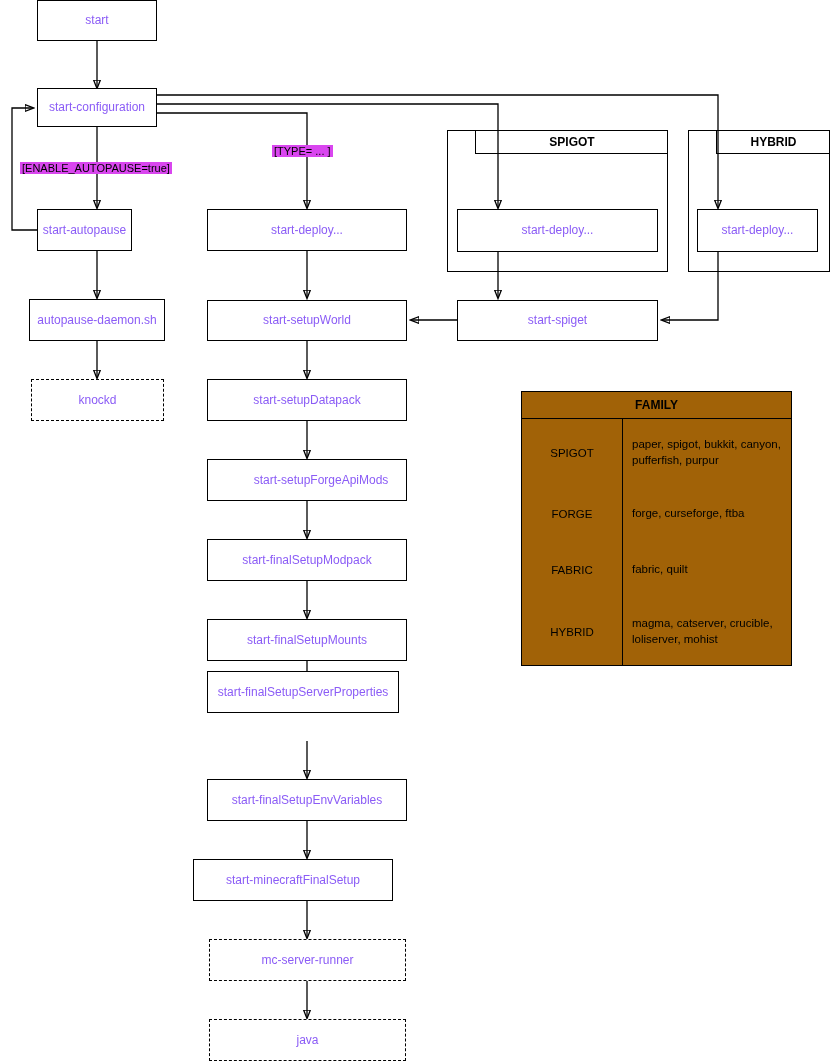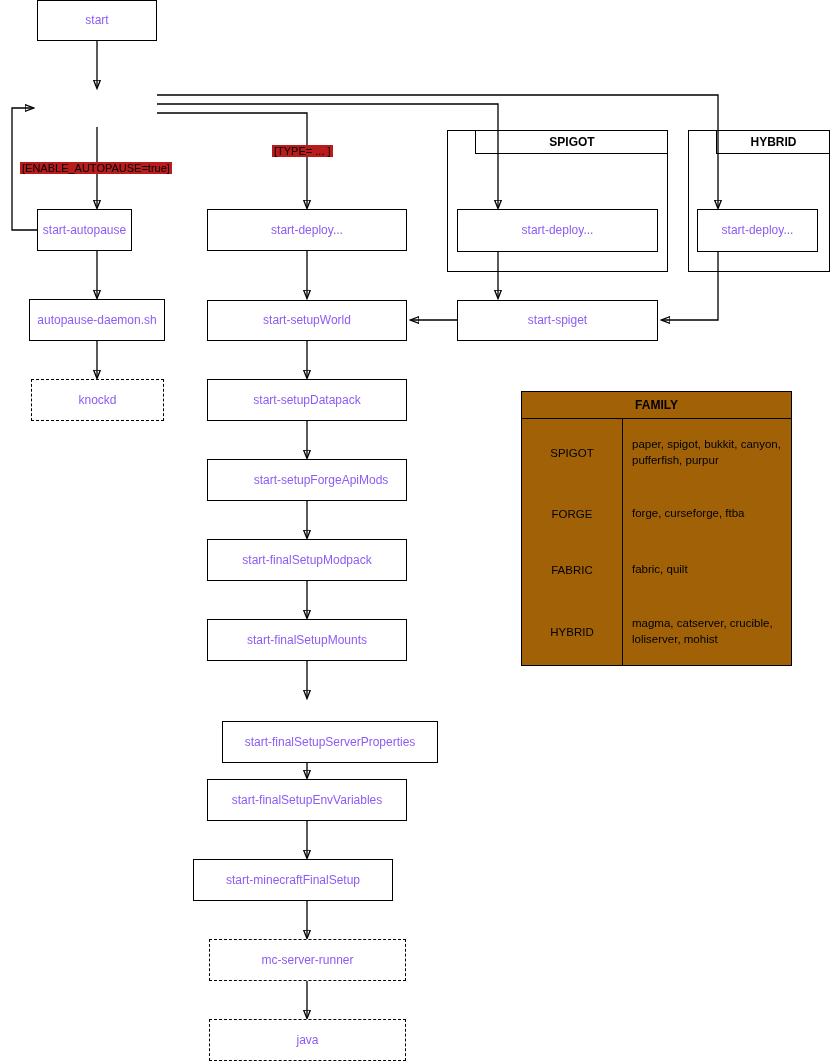--- a/index.html
+++ b/index.html
@@ -61,21 +61,21 @@
     position: absolute;
     box-sizing: border-box;
     border-right: 1px solid #000000;
     z-index: 2;
   }
   .edge-label {
     position: absolute;
     font-size: 11px;
     color: #000000;
     white-space: nowrap;
-    background: #b91c1c;
+    background: #d946ef;
     padding: 0 2px;
     z-index: 4;
   }
   svg.wires {
     position: absolute;
     left: 0;
     top: 0;
     width: 838px;
     height: 1061px;
     z-index: 2;
@@ -181,20 +181,23 @@
   <div class="group-box" style="left:688px; top:130px; width:142px; height:142px;"></div>
   <div class="group-title-pad" style="left:688px; top:130px; width:29px; height:24px;"></div>
   <div class="group-title" style="left:717px; top:130px; width:113px; height:24px; border-left:none; border-top:none; border-right:none; background:transparent;">
     <span>HYBRID</span>
   </div>
 
   <div class="node" style="left:37px; top:0px; width:120px; height:41px;">
     <span>start</span>
   </div>
 
+  <div class="node" style="left:37px; top:88px; width:120px; height:39px;">
+    <span>start-configuration</span>
+  </div>
 
   <div class="node" style="left:37px; top:209px; width:95px; height:42px;">
     <span>start-autopause</span>
   </div>
 
   <div class="node" style="left:29px; top:299px; width:136px; height:42px;">
     <span>autopause-daemon.sh</span>
   </div>
 
   <div class="node dashed" style="left:31px; top:379px; width:133px; height:42px;">
@@ -230,21 +233,21 @@
   </div>
 
   <div class="node" style="left:207px; top:539px; width:200px; height:42px;">
     <span>start-finalSetupModpack</span>
   </div>
 
   <div class="node" style="left:207px; top:619px; width:200px; height:42px;">
     <span>start-finalSetupMounts</span>
   </div>
 
-  <div class="node" style="left:207px; top:721px; width:216px; height:42px;margin-left:15px;">
+  <div class="node" style="left:207px; top:671px; width:192px; height:42px;">
     <span>start-finalSetupServerProperties</span>
   </div>
 
   <div class="node" style="left:207px; top:779px; width:200px; height:42px;">
     <span>start-finalSetupEnvVariables</span>
   </div>
 
   <div class="node" style="left:193px; top:859px; width:200px; height:42px;">
     <span>start-minecraftFinalSetup</span>
   </div>

